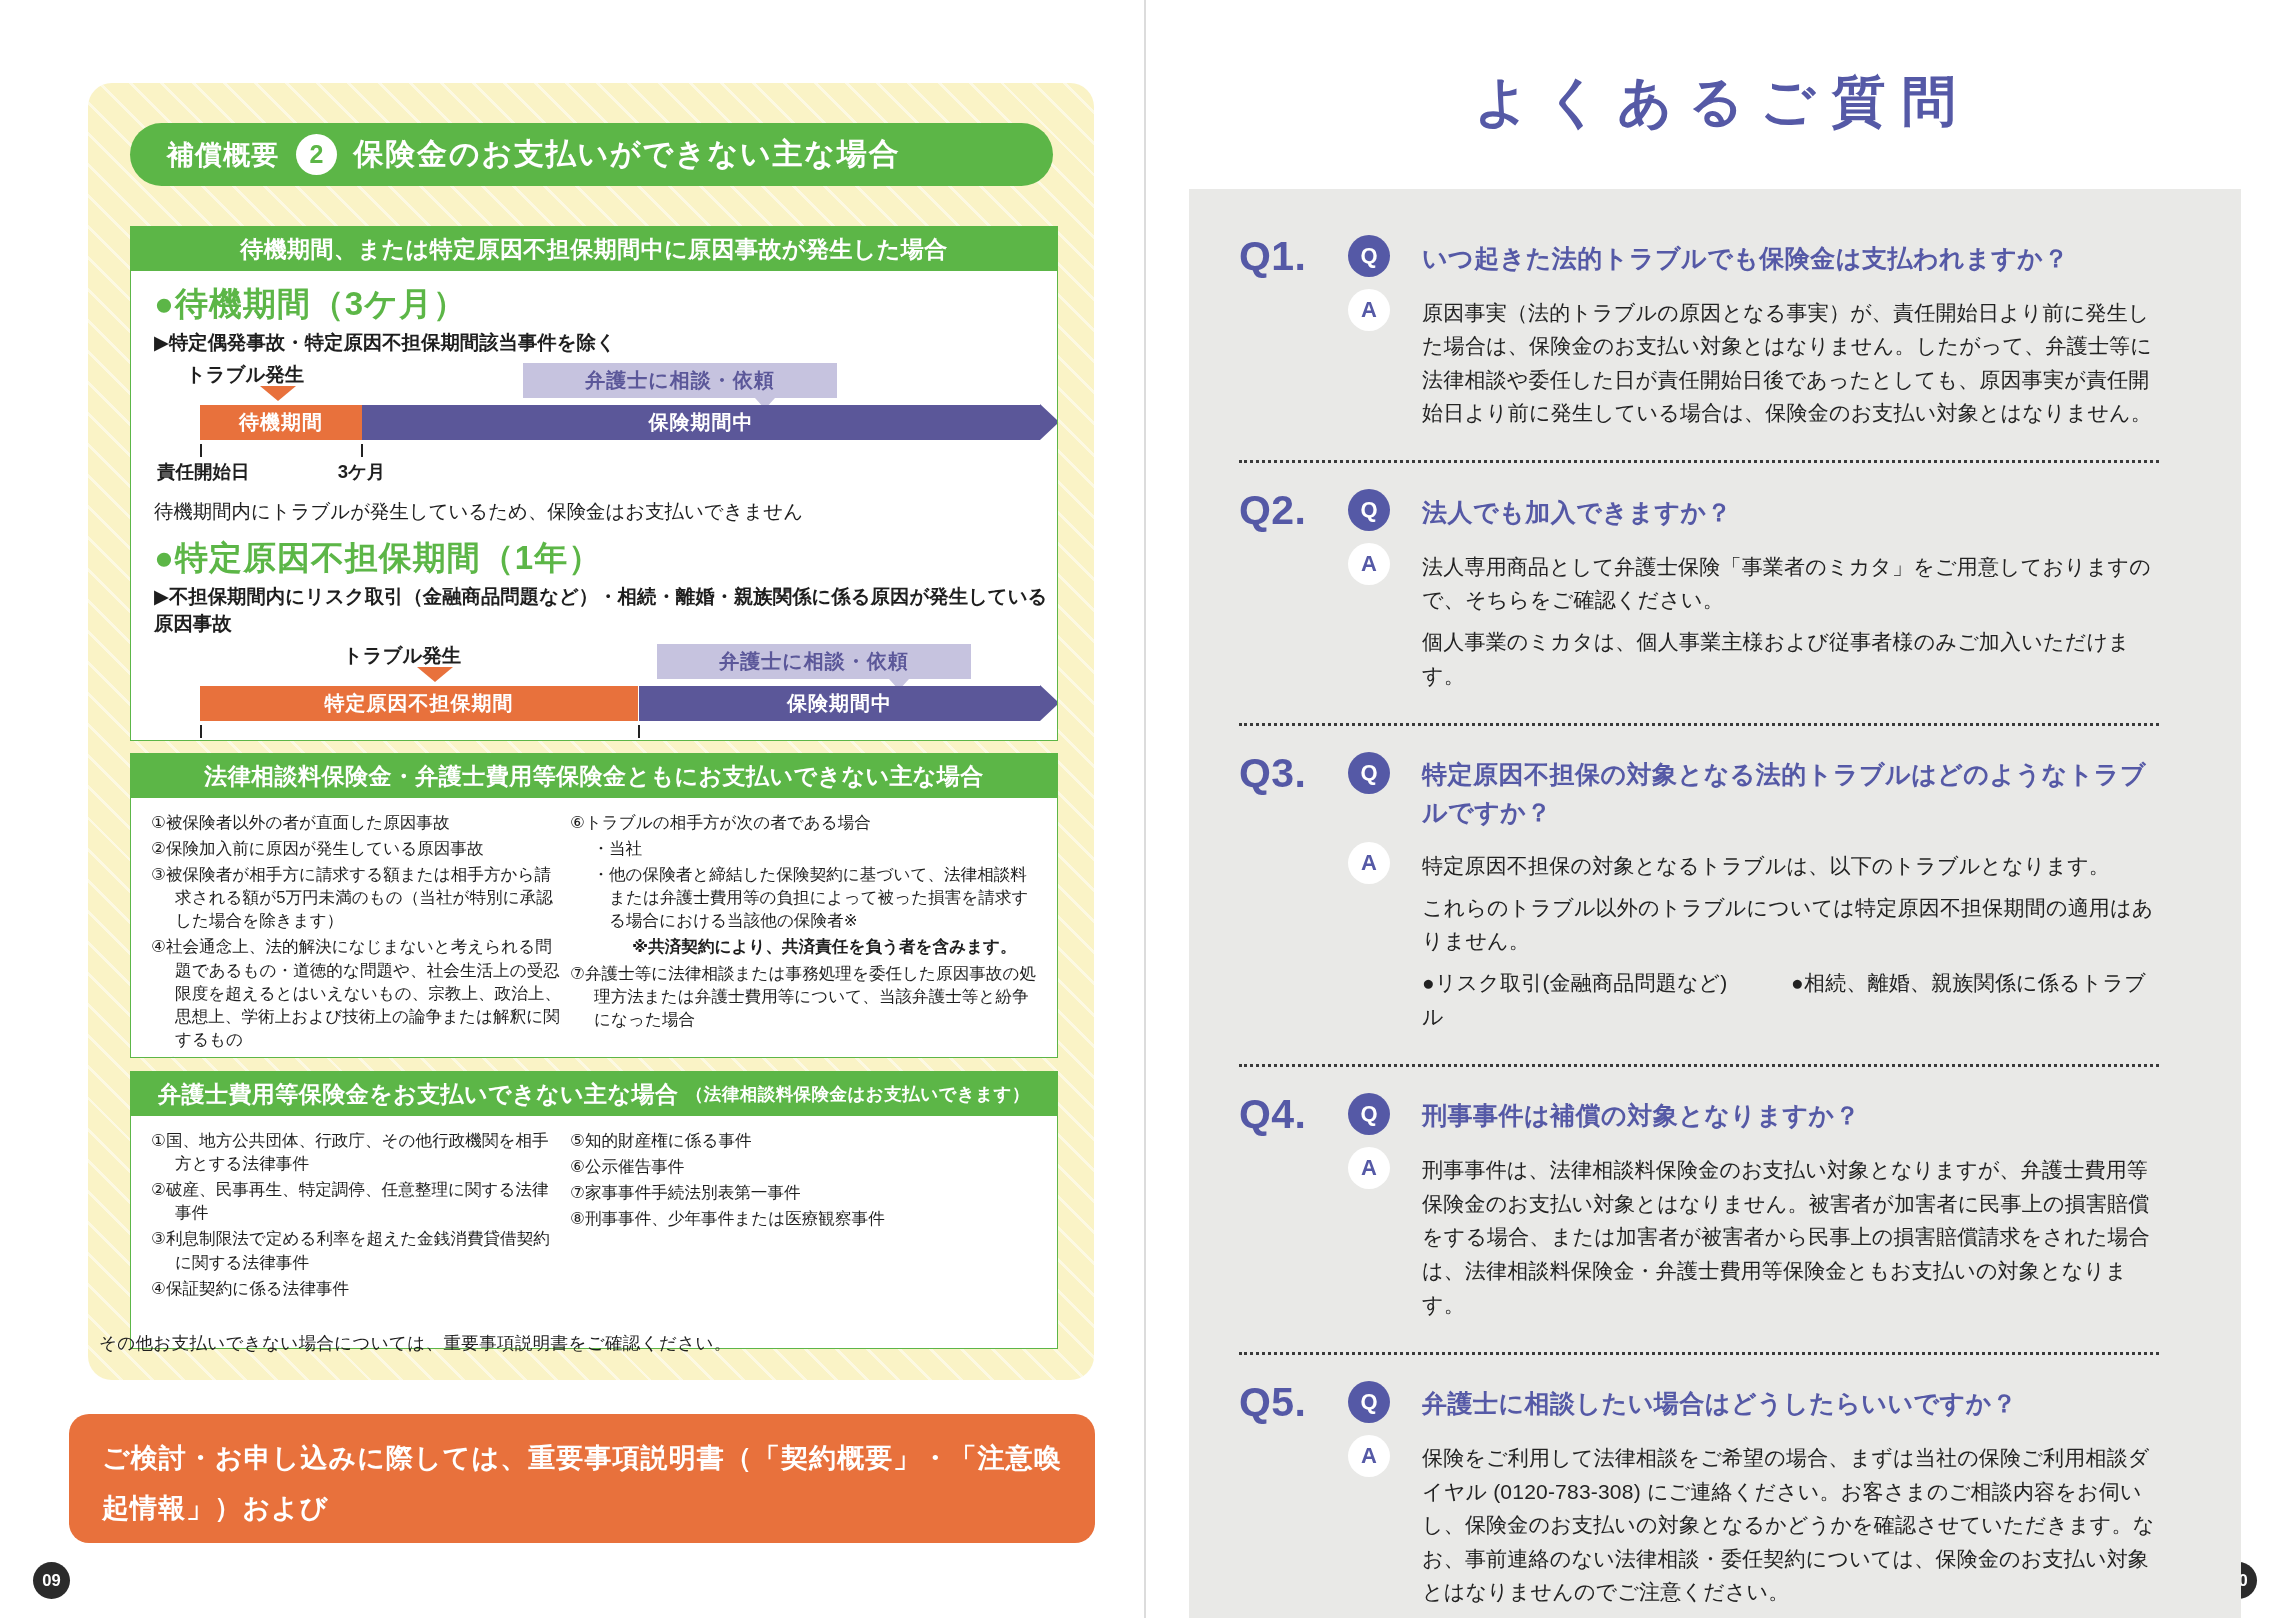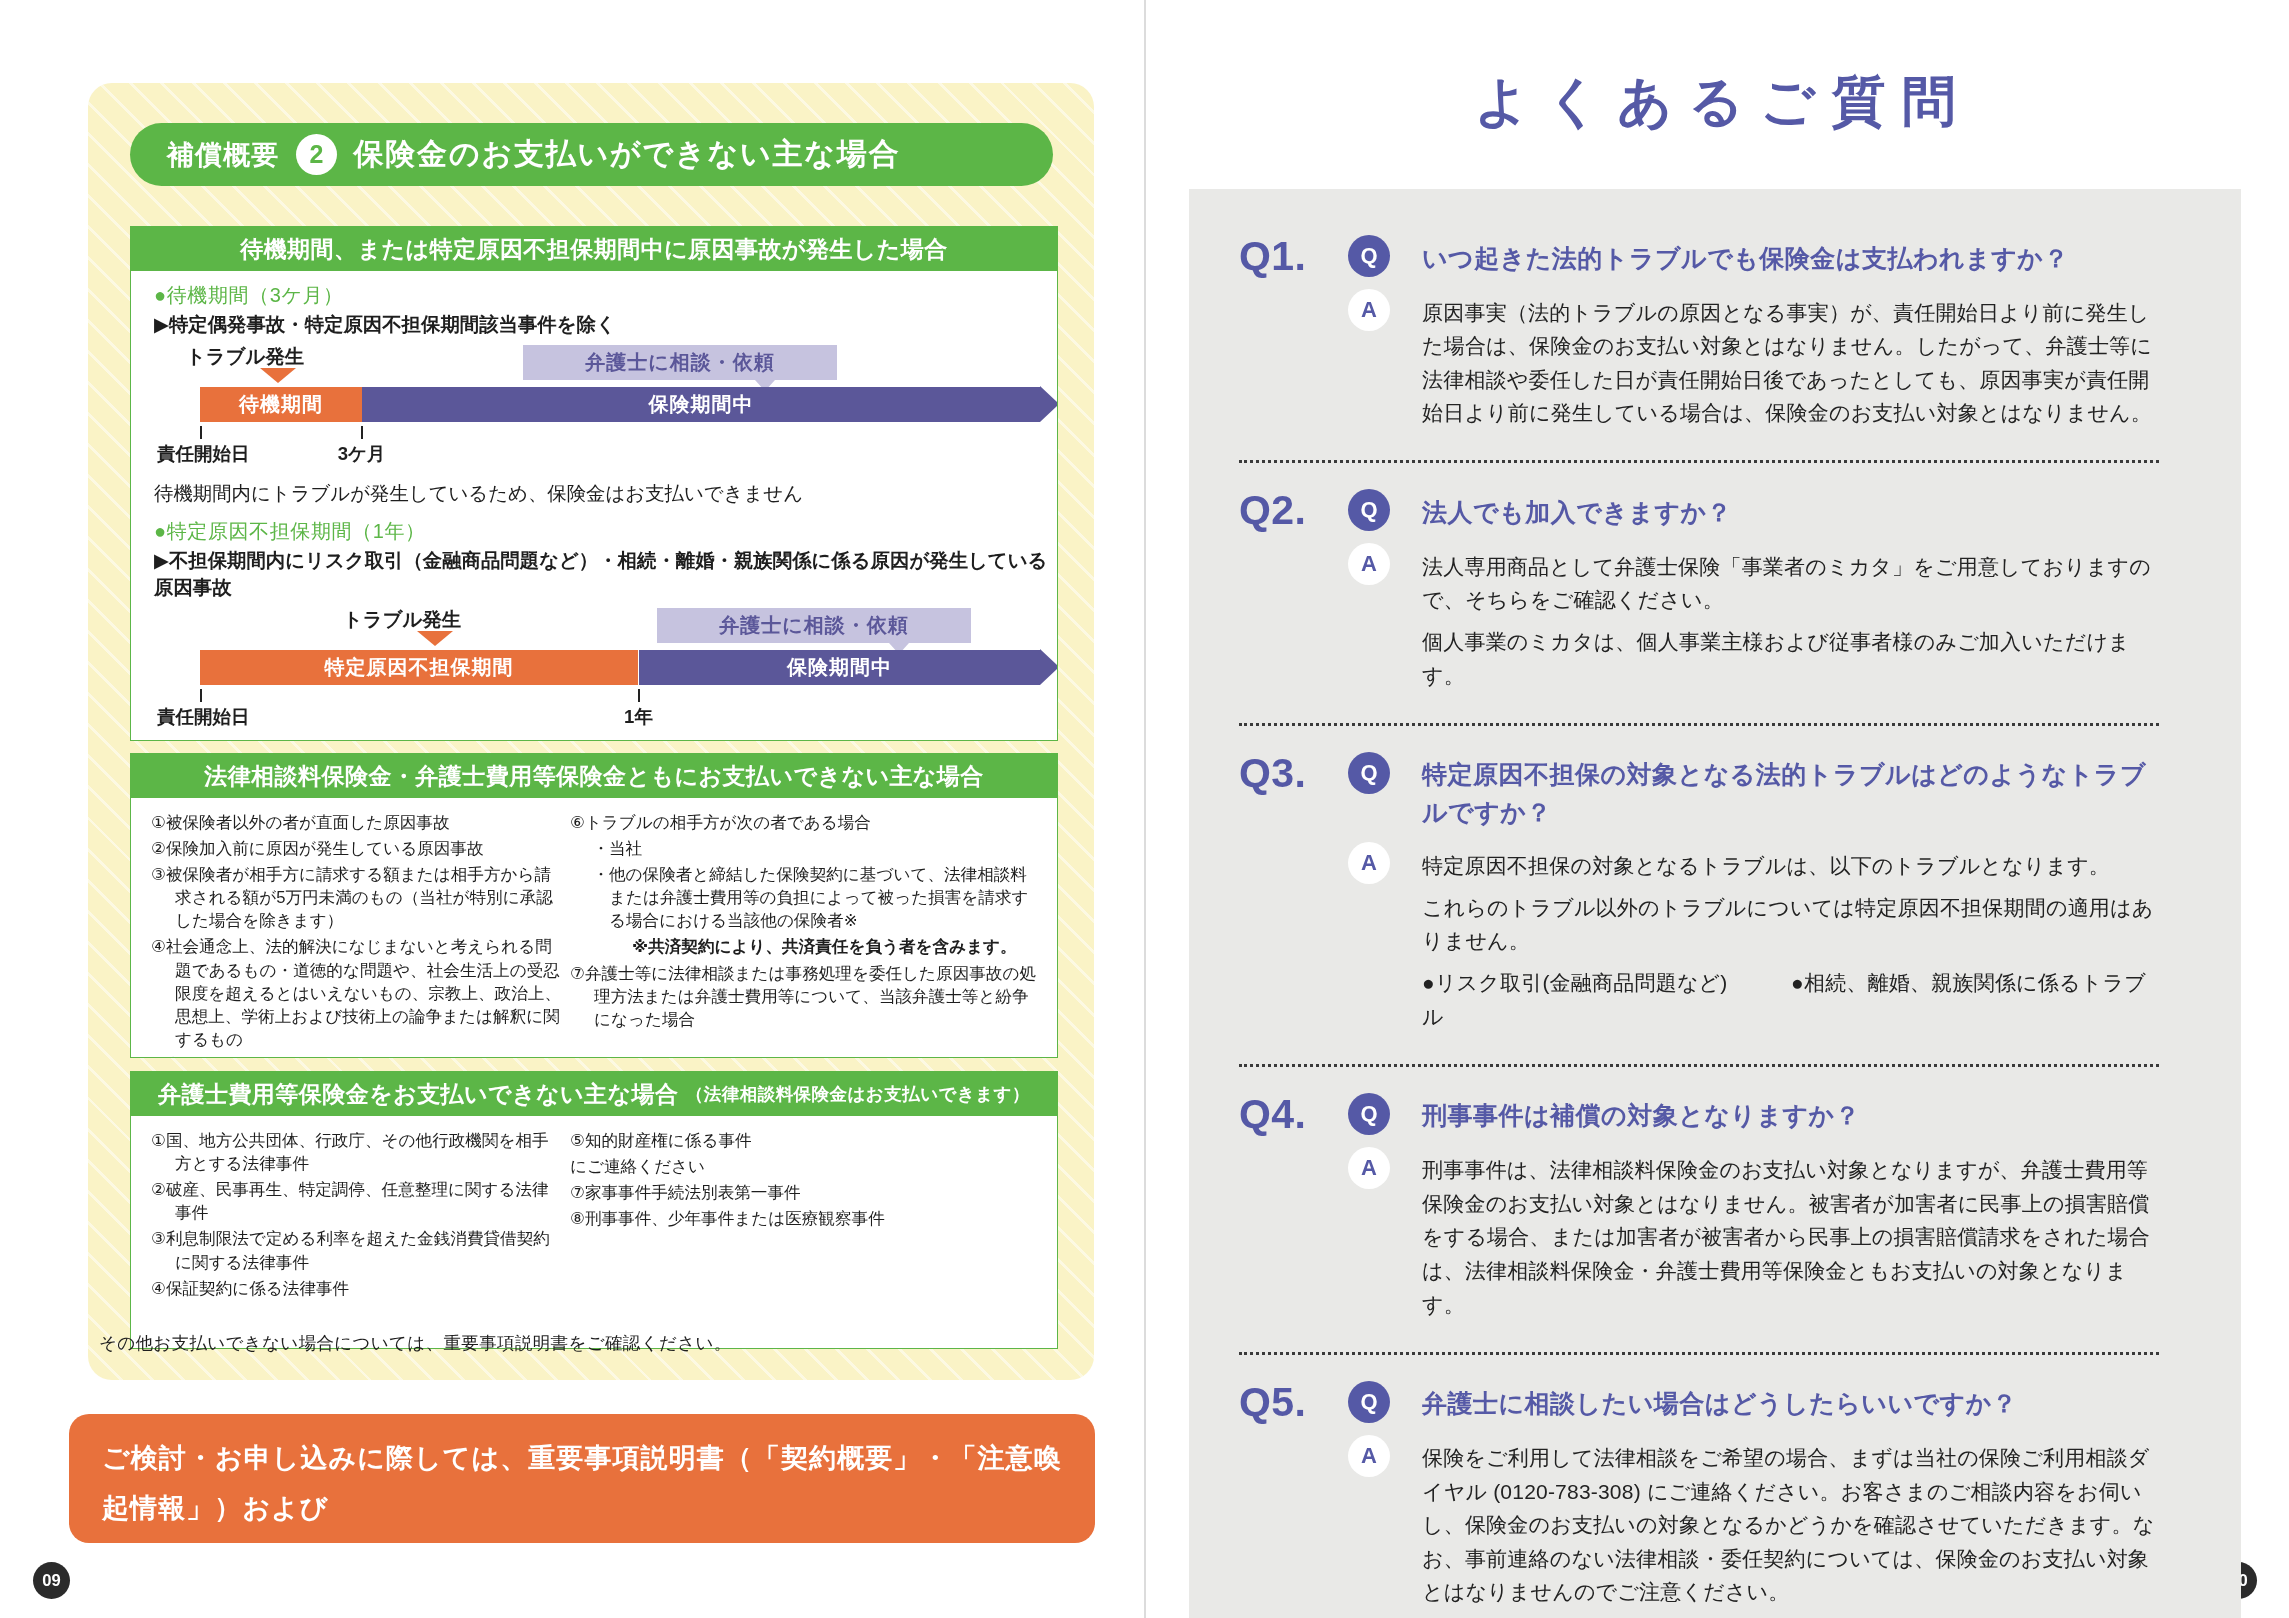--- a/index.html
+++ b/index.html
@@ -39,21 +39,21 @@
   .wbox{position:absolute;left:42px;width:928px;background:#fff;border:1.8px solid var(--green);overflow:hidden}
   .box1{top:143px;height:515px}
   .box2{top:670px;height:305px}
   .box3{top:988px;height:278px}
   .band{
     height:44px;background:var(--green);color:#fff;display:flex;align-items:center;justify-content:center;
     font-size:23px;font-weight:800;letter-spacing:.02em;gap:7.4px;
   }
   .band .subt{font-size:17.5px;font-weight:700}
 
-  .gh{color:var(--green);font-size:20px;font-weight:400;margin:11px 0 1.8px 23px;letter-spacing:.03em}
+  .gh{color:var(--green);font-size:33px;font-weight:700;margin:11px 0 1.8px 23px;letter-spacing:.03em}
   .note{font-size:19.4px;font-weight:700;margin:1.8px 0 0 23px}
   .cap{font-size:19.4px;font-weight:500;margin:5.5px 0 5.5px 23px}
 
   .tl{position:relative;height:131px;margin-top:5.5px}
   .trouble{position:absolute;top:0;font-size:19.4px;font-weight:700;width:185px;text-align:left}
   .tri{position:absolute;top:25px;width:0;height:0;border-left:18.5px solid transparent;border-right:18.5px solid transparent;border-top:15.7px solid var(--orange)}
   .consult{
     position:absolute;top:1.8px;height:35px;width:314px;background:var(--lpurple);color:var(--purple);
     font-weight:800;font-size:20px;display:flex;align-items:center;justify-content:center;letter-spacing:.05em;
   }
@@ -206,21 +206,21 @@
     </div>
     <div class="cols">
       <div class="col-l">
           <div class="li item">①国、地方公共団体、行政庁、その他行政機関を相手方とする法律事件</div>
           <div class="li item">②破産、民事再生、特定調停、任意整理に関する法律事件</div>
           <div class="li item">③利息制限法で定める利率を超えた金銭消費貸借契約に関する法律事件</div>
           <div class="li item">④保証契約に係る法律事件</div>
         </div>
       <div class="col-r">
           <div class="li item">⑤知的財産権に係る事件</div>
-          <div class="li item">にご連絡ください</div>
+          <div class="li item">⑥公示催告事件</div>
           <div class="li item">⑦家事事件手続法別表第一事件</div>
           <div class="li item">⑧刑事事件、少年事件または医療観察事件</div>
         </div>
     </div>
   </div>
 
   <div class="footnote">その他お支払いできない場合については、重要事項説明書をご確認ください。</div>
 </div>
 
 <div class="notice">

